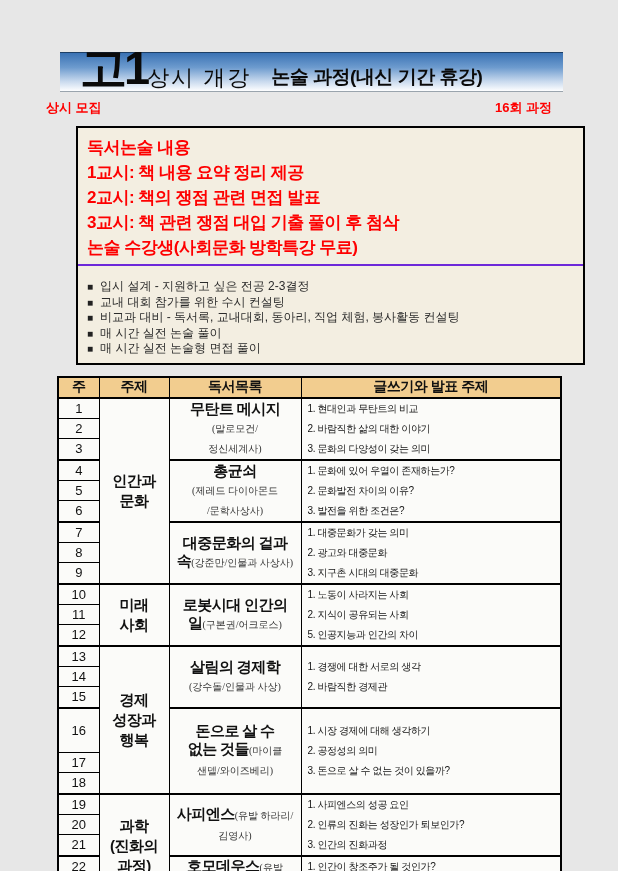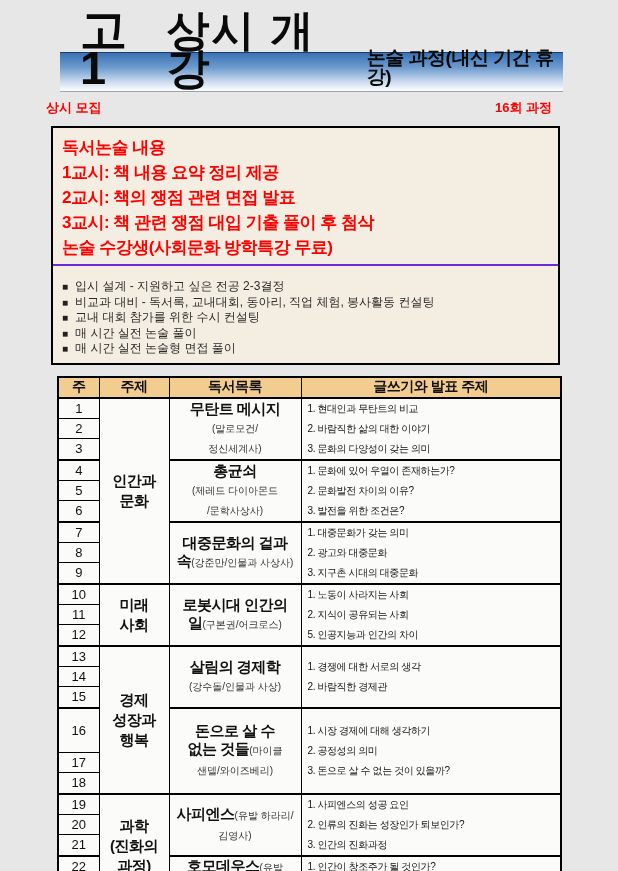--- a/index.html
+++ b/index.html
@@ -7,30 +7,30 @@
   .page { position:relative; width:618px; height:871px; background:#e7e7e7; overflow:hidden; }
 
   
   .banner {
     margin:52px 0 0 60px; width:503px; height:40px;
     background:linear-gradient(180deg,#3a72b4 0%,#6d9bce 38%,#c9daee 75%,#fdfeff 100%);
     border-top:1px solid #1d3f66; border-bottom:1px solid #9aa4ad;
     display:flex; align-items:flex-end; padding:0 0 3px 20px; color:#0a0a0a;
   }
   .banner .t1 { font-size:47px; font-weight:800; line-height:0.82; letter-spacing:-3px; }
-  .banner .t2 { font-size:43px; font-weight:700; margin-left:24px; line-height:0.9; letter-spacing:2px; }
+  .banner .t2 { font-size:22px; font-weight:400; margin-left:0; line-height:0.9; letter-spacing:2px; }
   .banner .t3 { font-size:19px; font-weight:800; margin-left:20px; line-height:1; padding-bottom:2px; letter-spacing:-0.5px; }
 
   
   .subheader { margin:7px 46px 0 46px; display:flex; justify-content:space-between;
     color:#fe0000; font-weight:700; font-size:13px; }
   .subheader .right { margin-right:20px;text-align:center; }
 
   
-  .info-box { margin:9px 0 0 51px; width:509px; border:2px solid #000; background:#f3eee1; }
+  .info-box { margin:9px 0 0 76px; width:509px; border:2px solid #000; background:#f3eee1; }
   .red-sec { padding:7px 8px 4px 9px; }
   .red-line { font-size:17px; line-height:25px; font-weight:800; color:#fe0000; letter-spacing:-0.5px; white-space:nowrap; }
   .bullet-sec { border-top:2px solid #6d28d9; padding:13px 8px 6px 9px; }
   .bullet-line { font-size:12px; line-height:15.5px; color:#2b2b2b; white-space:nowrap; }
   .bullet-mark { font-size:10px; margin-right:7px; color:#222; }
 
   
   table.sched { margin:11px 0 0 57px; width:503px; border-collapse:collapse; table-layout:fixed;
     border:2px solid #000; background:#fbfbf9; }
   .sched th, .sched td { border:1px solid #000; padding:0; overflow:hidden; }
@@ -39,21 +39,21 @@
   .sched tr { height:20px; }
   td.wk { text-align:center; font-size:13px; color:#111; }
   .bt2 { border-top:2px solid #000 !important; }
 
   .cin { display:flex; flex-direction:column; justify-content:center; width:100%; }
   .h40{height:40px} .h60{height:60px} .h100{height:100px} .h120{height:146px} .h180{height:180px}
 
   .subjin { align-items:center; }
   .sline { font-size:15px; font-weight:800; line-height:20px; color:#111; letter-spacing:-0.5px; }
 
-  .bookin { align-items:center; text-align:center; }
+  .bookin { align-items:center; text-align:center;font-family:Liberation Serif, serif; }
   .bline { line-height:18px; white-space:nowrap; color:#111; }
   .bt { font-size:15px; font-weight:800; letter-spacing:-0.5px; }
   .bs { font-size:10px; font-weight:400; color:#333; }
 
   .topin { align-items:flex-start; }
   .tline { font-size:10px; line-height:20px; color:#141414; padding-left:6px; white-space:nowrap; letter-spacing:-0.4px; }
 </style>
 </head>
 <body>
 
@@ -73,22 +73,22 @@
   <div class="info-box">
     <div class="red-sec">
       <div class="red-line">독서논술 내용</div>
       <div class="red-line">1교시: 책 내용 요약 정리 제공</div>
       <div class="red-line">2교시: 책의 쟁점 관련 면접 발표</div>
       <div class="red-line">3교시: 책 관련 쟁점 대입 기출 풀이 후 첨삭</div>
       <div class="red-line">논술 수강생(사회문화 방학특강 무료)</div>
     </div>
     <div class="bullet-sec">
       <div class="bullet-line"><span class="bullet-mark">■</span><span>입시 설계 - 지원하고 싶은 전공 2-3결정</span></div>
+      <div class="bullet-line"><span class="bullet-mark">■</span><span>교내 대회 참가를 위한 수시 컨설팅</span></div>
       <div class="bullet-line"><span class="bullet-mark">■</span><span>비교과 대비 - 독서록, 교내대회, 동아리, 직업 체험, 봉사활동 컨설팅</span></div>
-      <div class="bullet-line"><span class="bullet-mark">■</span><span>교내 대회 참가를 위한 수시 컨설팅</span></div>
       <div class="bullet-line"><span class="bullet-mark">■</span><span>매 시간 실전 논술 풀이</span></div>
       <div class="bullet-line"><span class="bullet-mark">■</span><span>매 시간 실전 논술형 면접 풀이</span></div>
     </div>
   </div>
 
   <table class="sched">
     <colgroup>
         <col style="width:41px">
         <col style="width:70px">
         <col style="width:132px">

